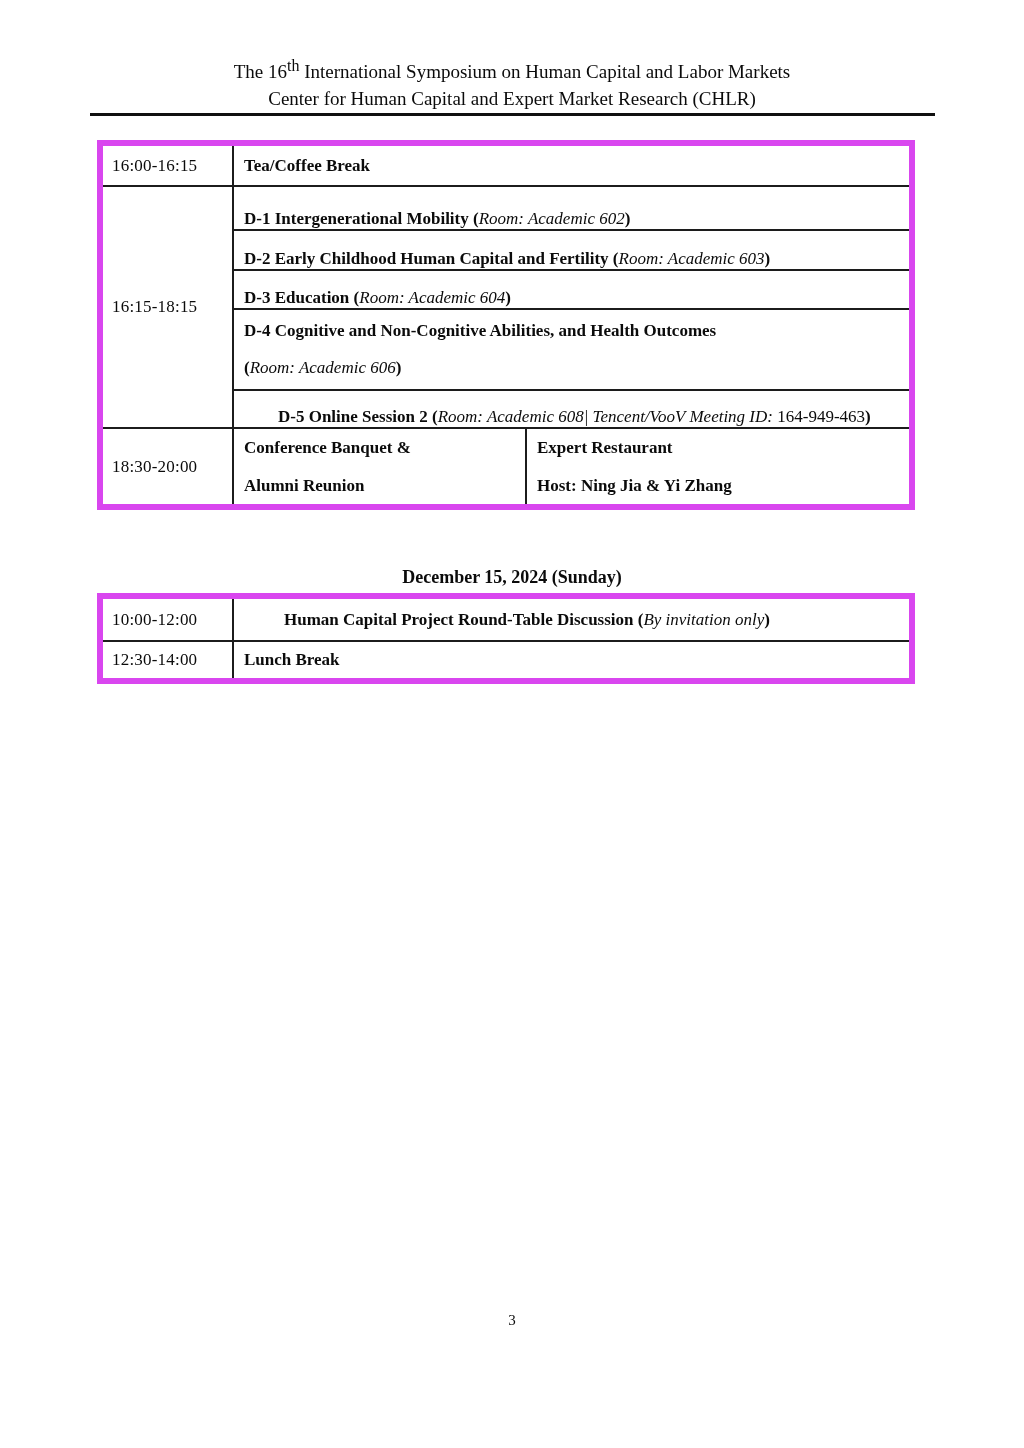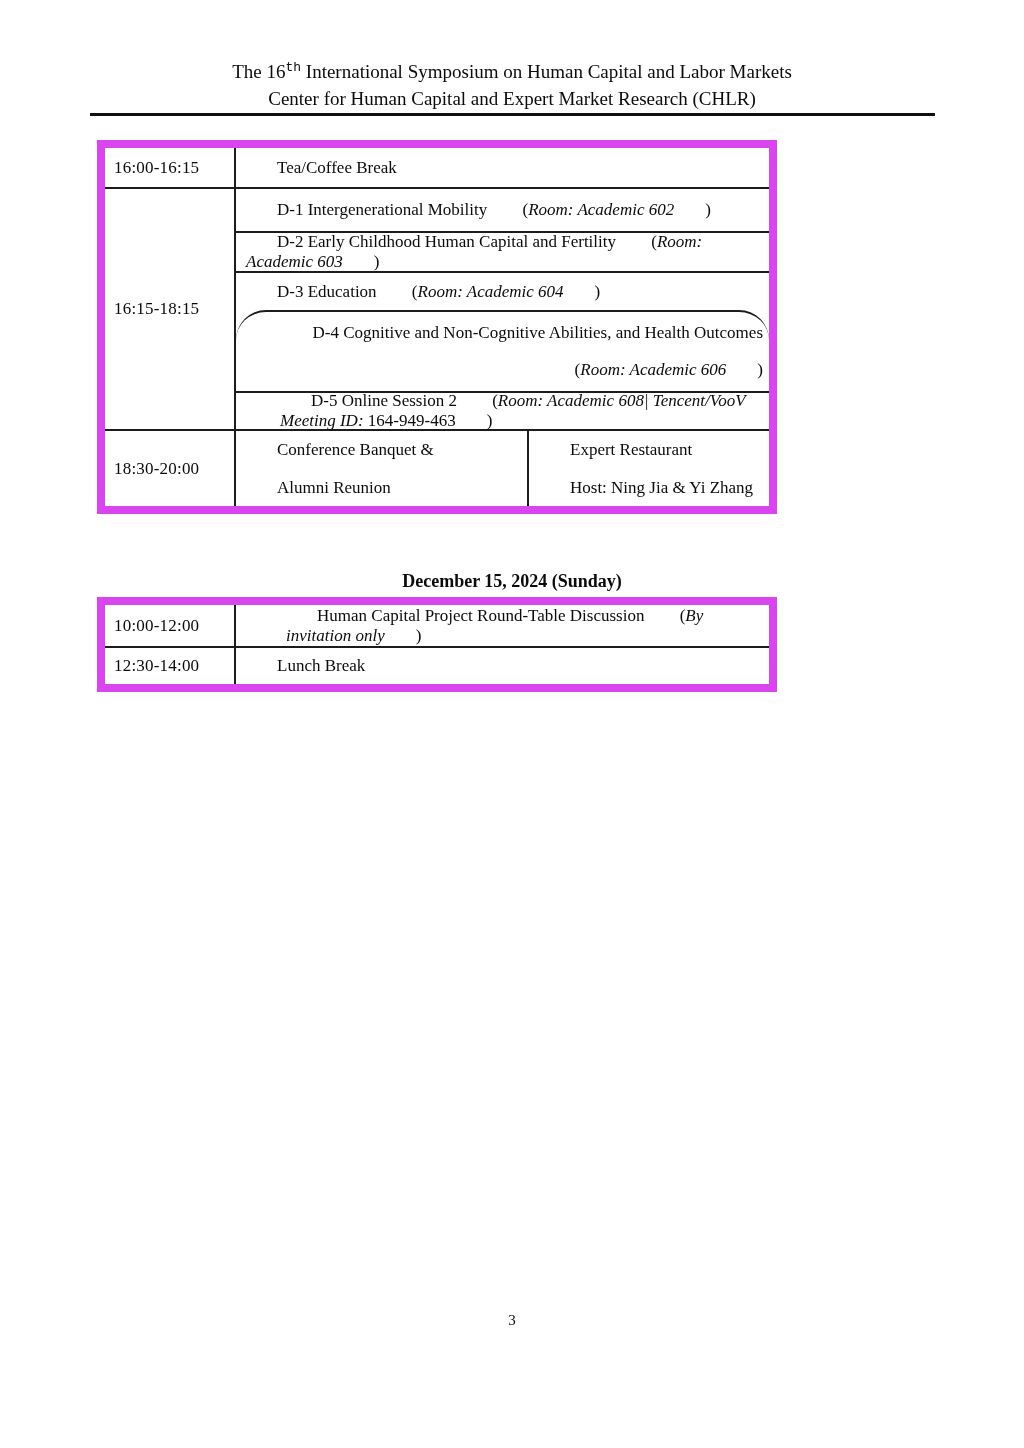--- a/index.html
+++ b/index.html
@@ -9,32 +9,32 @@
     height: 1448px;
     position: relative;
     font-family: "Liberation Serif", "DejaVu Serif", serif;
     color: #0b0b0b;
   }
   .page { position: relative; width: 1024px; height: 1448px; overflow: hidden; }
 
   
   .doc-header { padding-top: 58px; text-align: center; }
   .doc-header .hline { font-size: 19px; line-height: 27px; }
-  .doc-header sup { font-size: 13px; vertical-align: super; line-height: 0; font-family: Liberation Mono, monospace; }
+  .doc-header sup { font-size: 16px; vertical-align: super; line-height: 0; }
   .header-rule {
     margin: 1px 89px 0 90px;
     border-top: 3px solid #101010;
     height: 0;
   }
 
   
   .sched-table {
     margin-left: 97px;
-    width: 680px;
-    border: 8px solid #d946ef;
+    width: 818px;
+    border: 6px solid #d946ef;
     background: #fff;
   }
   .t1 { margin-top: 24px; }
   .trow { display: flex; }
   .trow + .trow { border-top: 2px solid #1c1c1c; }
   .time-cell {
     width: 131px;
     flex: 0 0 131px;
     border-right: 2px solid #1c1c1c;
     display: flex;
@@ -47,52 +47,51 @@
     flex: 1 1 auto;
     display: flex;
     align-items: center;
     padding-left: 10px;
     padding-right: 6px;
     font-size: 17px;
   }
   .subrows { flex: 1 1 auto; display: flex; flex-direction: column; }
   .subrow {
     display: flex;
-    align-items: center;
+    align-items: flex-end;
     padding-left: 10px;
     padding-right: 6px;
     font-size: 17px;
   }
   .subrow + .subrow { border-top: 2px solid #1c1c1c; }
   .h40 { height: 40px; }
   .h42 { height: 42px; }
   .h39 { height: 39px; }
   .h38 { height: 38px; padding-left: 44px; }
   .two-line {
     height: 81px;
     flex-direction: column;
-    align-items: flex-end;
+    align-items: flex-start;
     justify-content: center;
     row-gap: 17px;
-    border-radius: 30px;
   }
   .banquet-row { height: 77px; }
   .banquet-row .time-cell { height: 100%; }
   .stack-cell {
     display: flex;
     flex-direction: column;
     justify-content: center;
     row-gap: 18px;
     padding-left: 10px;
     font-size: 17px;
   }
   .event-cell { width: 293px; flex: 0 0 293px; border-right: 2px solid #1c1c1c; }
   .venue-cell { flex: 1 1 auto; }
 
-  .b { font-weight: normal; margin-left: 31px; }
+  .b { font-weight: bold; }
   .i { font-style: italic; }
 
   
   .day2-heading {
     margin-top: 55px;
     text-align: center;
     font-size: 18px;
     line-height: 24px;
     font-weight: bold;
   }

